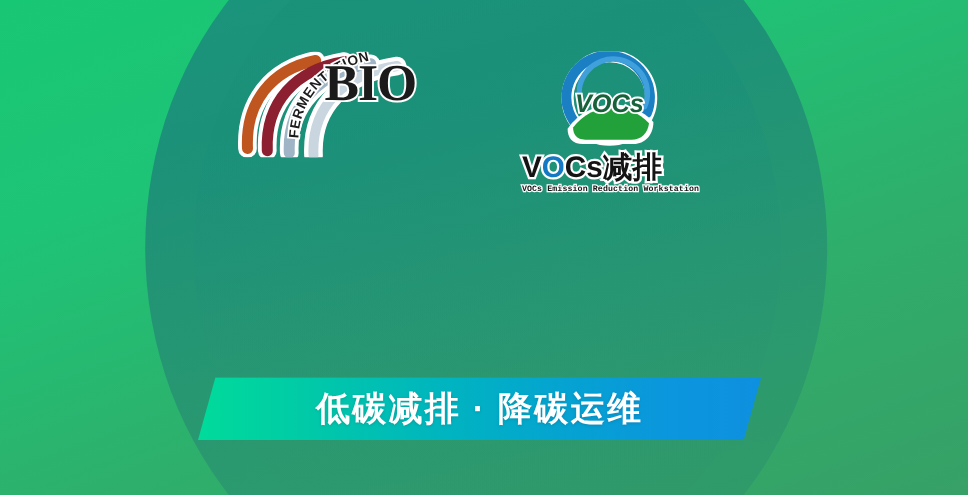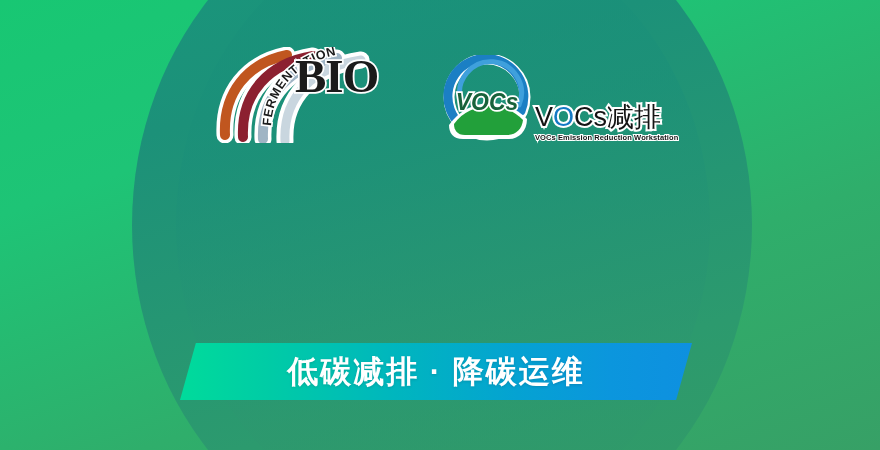--- a/index.html
+++ b/index.html
@@ -72,31 +72,32 @@
     text-shadow: 0 0 2px #fff;
     text-align: center;
   }
 
   
   .vocs-logo {
     position: relative;
     width: 226px;
     height: 96px;
     display: flex;
-    align-items: flex-end;
+    align-items: center;
+    flex-direction: column;
   }
   .vocs-emblem { position: relative; width: 92px; height: 88px; flex: none; }
   .vocs-emblem svg { display:block; }
   .vocs-text-block {
     position: relative;
     margin-left: 2px;
     padding-top: 2px;
   }
   .vocs-line1, .vocs-line2 {
-    font-weight: 400;
+    font-weight: 700;
     color: #141414;
     -webkit-text-stroke: 4px #ffffff;
     paint-order: stroke fill;
     white-space: nowrap;
   }
   .vocs-line1 {
     font-size: 27px;
     line-height: 30px;
     letter-spacing: 0px;
   }
@@ -108,20 +109,21 @@
   .vocs-en {
     font-size: 7.5px;
     line-height: 10px;
     font-weight: 700;
     color: #141414;
     -webkit-text-stroke: 2.2px #ffffff;
     paint-order: stroke fill;
     letter-spacing: .1px;
     white-space: nowrap;
     margin-top: 1px;
+    font-family: Liberation Mono, monospace;
   }
   .vocs-o-blue { color: #1479c4; }
 
   
   .title-block {
     position: absolute;
     left: 0;
     top: 178px;
     width: 880px;
     text-align: center;

